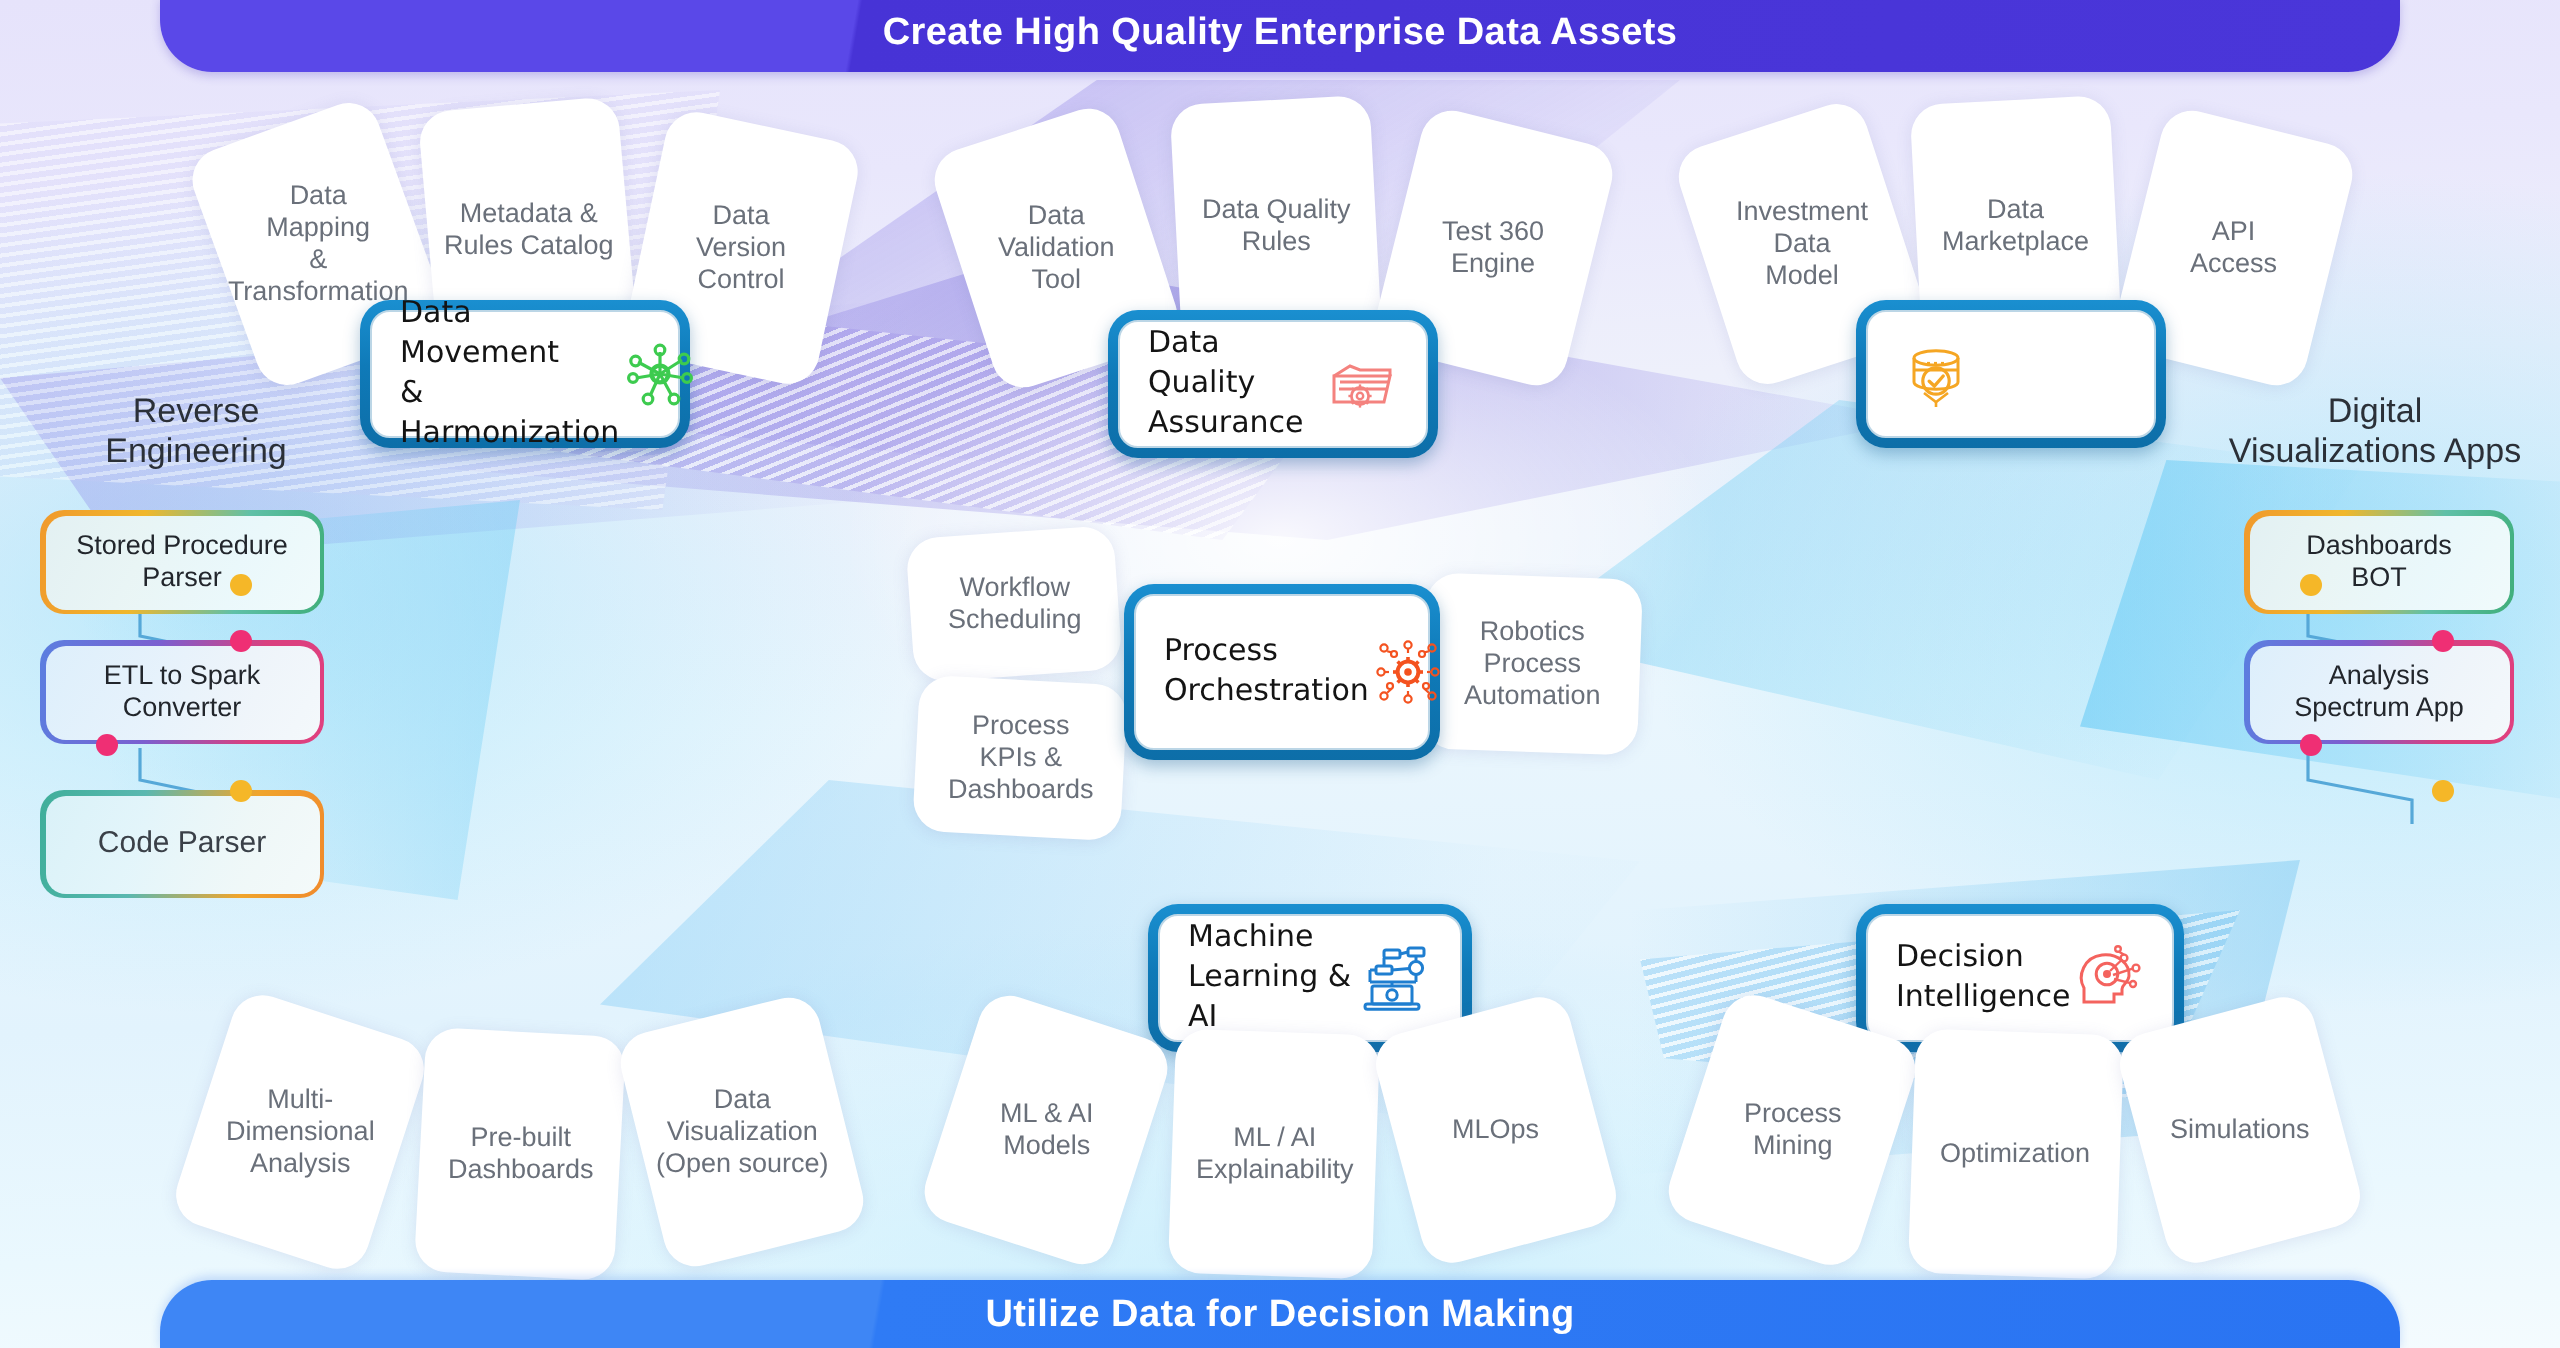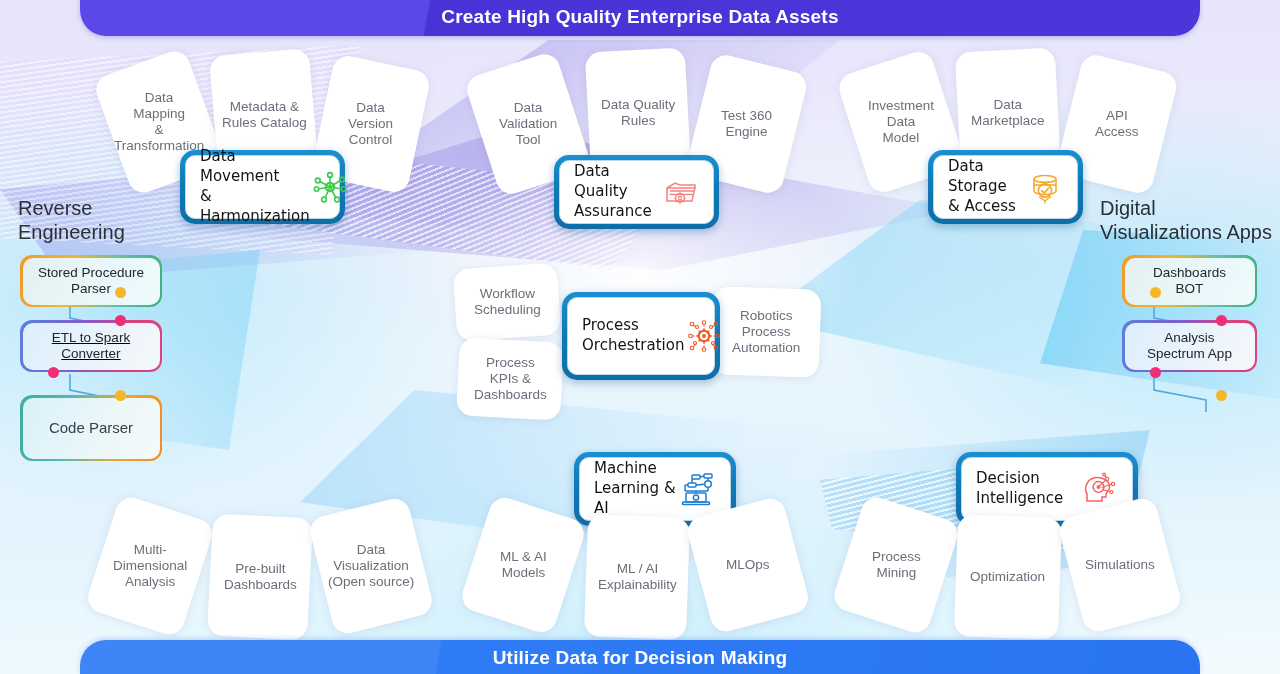--- a/index.html
+++ b/index.html
@@ -131,22 +131,22 @@
     padding: 10px 12px 10px 14px;
   }
   .mcard-label {
     color: #141414; font-size: 15px; line-height: 1.32; white-space: pre-line;
     font-family: "DejaVu Sans", sans-serif;
   }
   .mcard-icon { flex: 0 0 auto; width: 40px; height: 40px; }
 
   
   .side-title {
-    position: absolute; text-align: left; color: #2b3038;
-    font-size: 20px; line-height: 1.2; white-space: pre-line;
+    position: absolute; text-align: center; color: #2b3038;
+    font-size: 17px; line-height: 1.2; white-space: pre-line;
   }
   .scard {
     position: absolute; width: 142px; height: 52px;
     border-radius: 12px; padding: 2.5px;
     display: flex; align-items: center; justify-content: center;
   }
   .scard-inner {
     width: 100%; height: 100%; background: #f4fbfe; border-radius: 10px;
     display: flex; align-items: center; justify-content: center;
     text-align: center; color: #22262c; font-size: 13.5px; line-height: 1.18;
@@ -284,22 +284,20 @@
     <span style="transform:rotate(3deg);">Data
 Marketplace</span>
   </div>
   <div class="petal" style="left:1068px;top:62px;width:98px;height:124px;transform:rotate(14deg);">
     <span style="transform:rotate(-14deg);">API
 Access</span>
   </div>
 
   <div class="mcard" style="left:928px;top:150px;width:155px;height:74px;">
     <div class="mcard-inner">
-      <div class="mcard-label">Data Storage
-&amp; Access</div>
       <div class="mcard-icon">
         <svg viewBox="0 0 40 40" width="40" height="40">
           <g stroke="#f5a623" stroke-width="1.5" fill="none">
             <ellipse cx="20" cy="12" rx="11" ry="3.6"></ellipse>
             <path d="M9 12 L9 24 C9 26 14 27.6 20 27.6 C26 27.6 31 26 31 24 L31 12"></path>
             <line x1="9" y1="18" x2="31" y2="18"></line>
             <circle cx="20" cy="23.5" r="6.6" stroke-width="1.6"></circle>
             <path d="M16.6 23.6 L19.2 26 L23.6 21" stroke-width="1.7" stroke-linecap="round"></path>
             <path d="M14 29.5 L20 34 L26 29.5" stroke-width="1.3"></path>
             <line x1="20" y1="34" x2="20" y2="36.5" stroke-width="1.3"></line>
@@ -321,28 +319,28 @@
     <path d="M56 72 L56 88 L104 98 L104 112" fill="none" stroke="#56a8d8" stroke-width="1.6"></path>
     <path d="M56 144 L56 160 L104 170 L104 182" fill="none" stroke="#56a8d8" stroke-width="1.6"></path>
   </svg>
 
   <div class="scard sc-a" style="left:20px;top:255px;">
     <div class="scard-inner">Stored Procedure
 Parser</div>
   </div>
   <div class="dot dot-amber" style="left:115px;top:287px;"></div>
 
-  <div class="scard sc-b" style="left:20px;top:320px;text-decoration:underline;">
+  <div class="scard sc-b" style="left:20px;top:320px;">
     <div class="scard-inner">ETL to Spark
 Converter</div>
   </div>
   <div class="dot dot-pink" style="left:115px;top:315px;"></div>
   <div class="dot dot-pink" style="left:48px;top:367px;"></div>
 
-  <div class="scard sc-c" style="left:20px;top:395px;height:66px;">
+  <div class="scard sc-c" style="left:20px;top:395px;height:54px;">
     <div class="scard-inner lg">Code Parser</div>
   </div>
   <div class="dot dot-amber" style="left:115px;top:390px;"></div>
 
   <div class="side-title" style="left:1100px;top:196px;width:175px;">Digital
 Visualizations Apps</div>
 
   <svg class="conn" style="left:1110px;top:230px;" width="170" height="220" viewBox="0 0 170 220">
     <path d="M44 72 L44 88 L96 98 L96 112" fill="none" stroke="#56a8d8" stroke-width="1.6"></path>
     <path d="M44 144 L44 160 L96 170 L96 182" fill="none" stroke="#56a8d8" stroke-width="1.6"></path>
@@ -475,21 +473,21 @@
 Models</span>
   </div>
   <div class="petal" style="left:586px;top:516px;width:102px;height:122px;transform:rotate(2deg);">
     <span style="transform:rotate(-2deg);">ML / AI
 Explainability</span>
   </div>
   <div class="petal" style="left:698px;top:506px;width:100px;height:118px;transform:rotate(-15deg);">
     <span style="transform:rotate(15deg);">MLOps</span>
   </div>
 
-  <div class="mcard" style="left:928px;top:452px;width:182px;height:74px;margin-left:28px;">
+  <div class="mcard" style="left:928px;top:452px;width:164px;height:74px;">
     <div class="mcard-inner">
       <div class="mcard-label">Decision
 Intelligence</div>
       <div class="mcard-icon">
         <svg viewBox="0 0 40 40" width="40" height="40">
           <g stroke="#f4635e" stroke-width="1.5" fill="none">
             <path d="M7 32 L7 25 C3.5 19 7 9.5 16 8.5 C24 7.6 30 13 29.5 19
                      C29.2 22.6 26 23 26 25.5 L26 28 L22 28 L22 32 Z"></path>
             <circle cx="18.5" cy="18" r="5.4"></circle>
             <circle cx="18.5" cy="18" r="2" fill="#f4635e" stroke="none"></circle>

